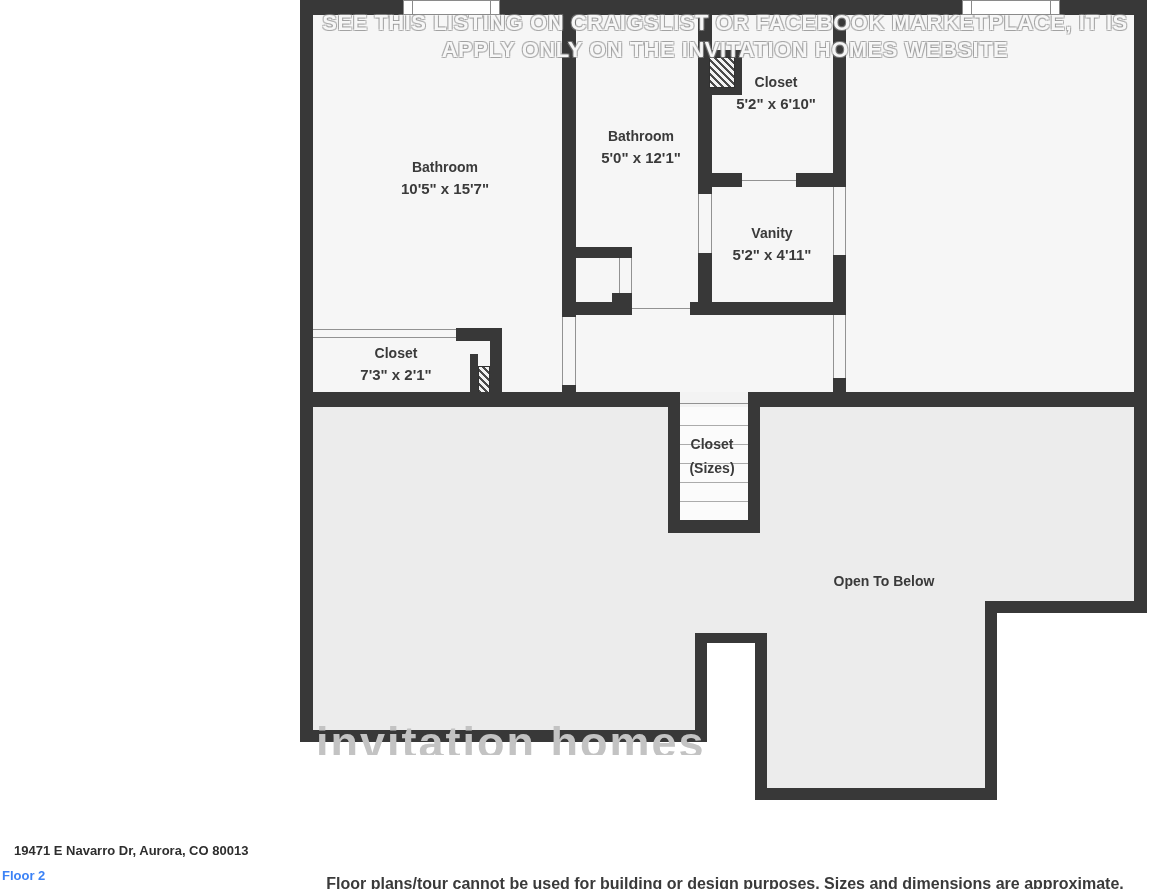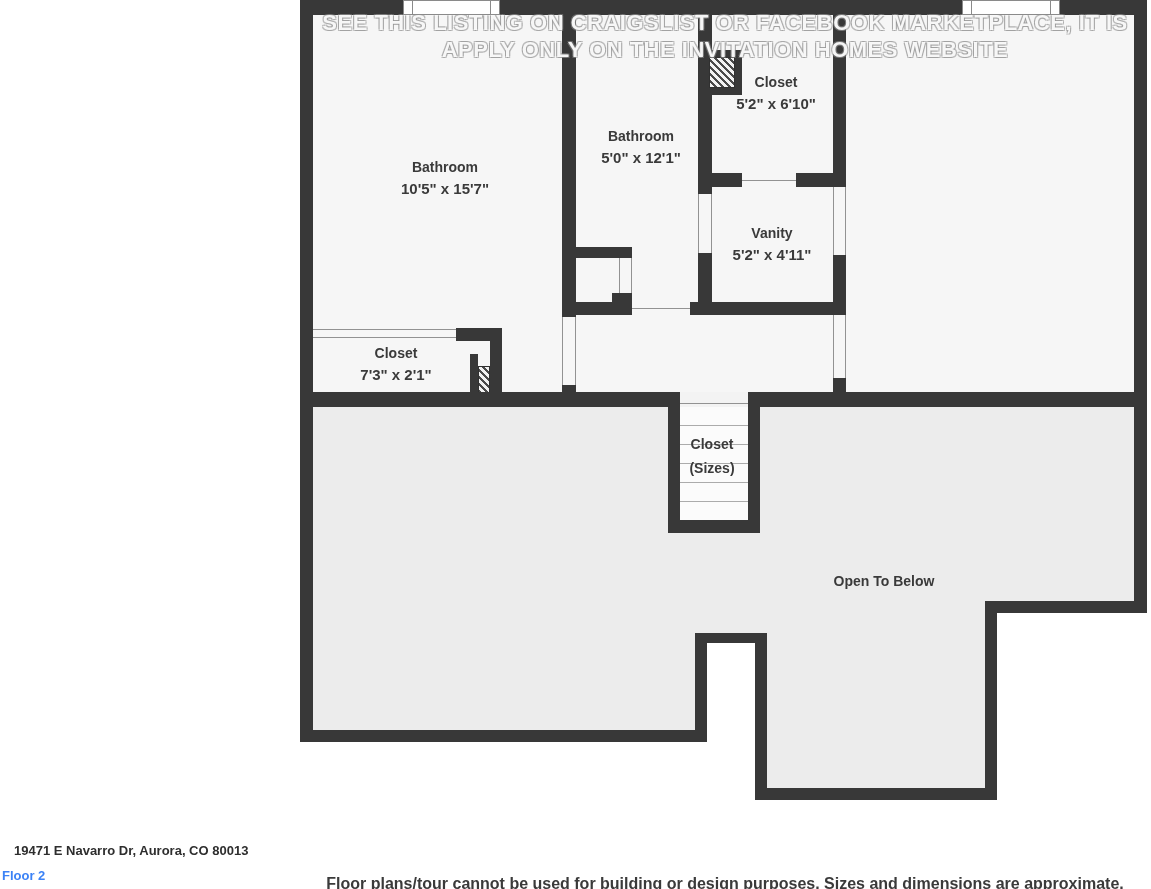--- a/index.html
+++ b/index.html
@@ -135,18 +135,21 @@
     <div class="room-name">(Sizes)</div>
   </div>
   <div class="room-label" style="left:884px;top:569px;">
     <div class="room-name">Open To Below</div>
   </div>
 
   <div class="wm-top">
     <div>SEE THIS LISTING ON CRAIGSLIST OR FACEBOOK MARKETPLACE, IT IS</div>
     <div>APPLY ONLY ON THE INVITATION HOMES WEBSITE</div>
   </div>
+  <div class="wm-brand-clip">
+    <span class="wm-brand">invitation homes</span>
+  </div>
 
   <div class="footer-addr">19471 E Navarro Dr, Aurora, CO 80013</div>
   <div class="footer-floor">Floor 2</div>
   <div class="footer-disclaimer">Floor plans/tour cannot be used for building or design purposes. Sizes and dimensions are approximate.</div>
 
 </div>
 
 </body></html>

